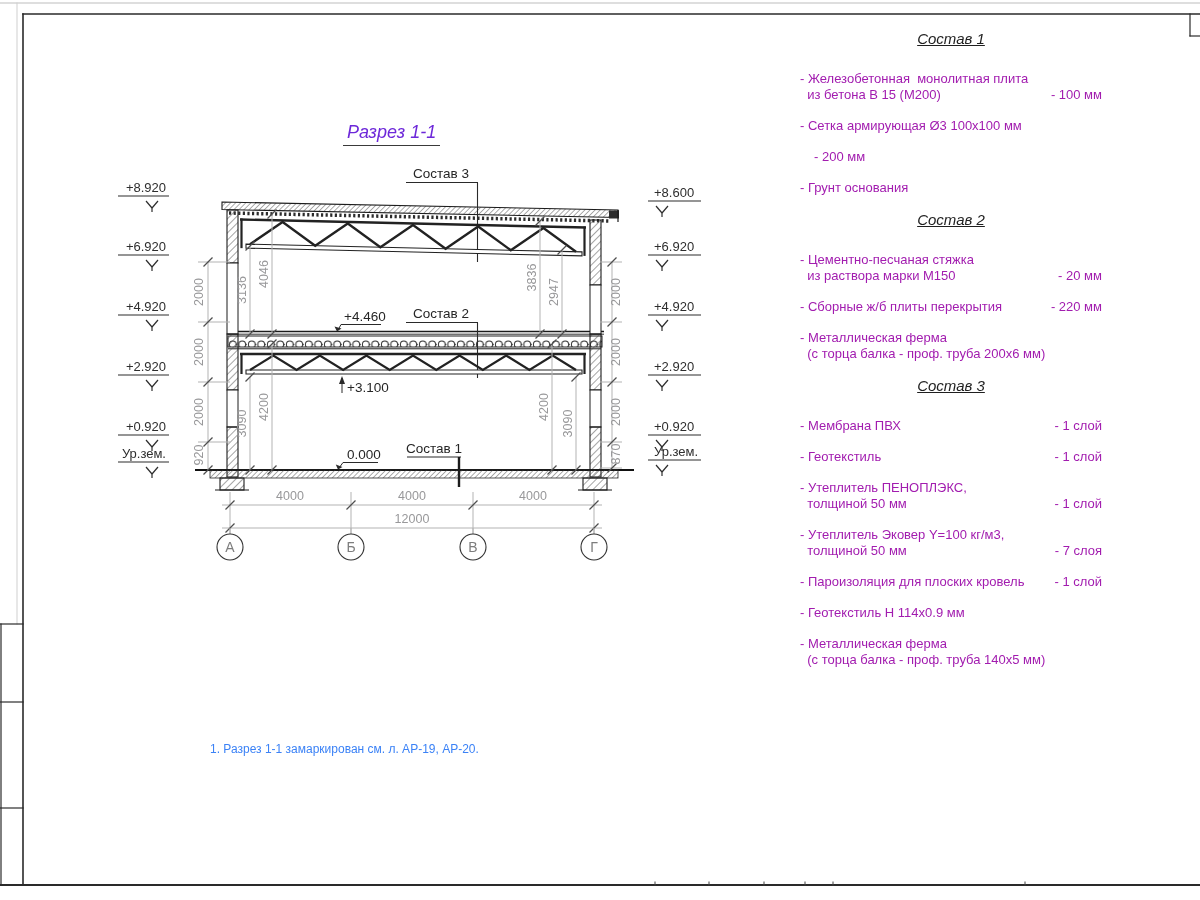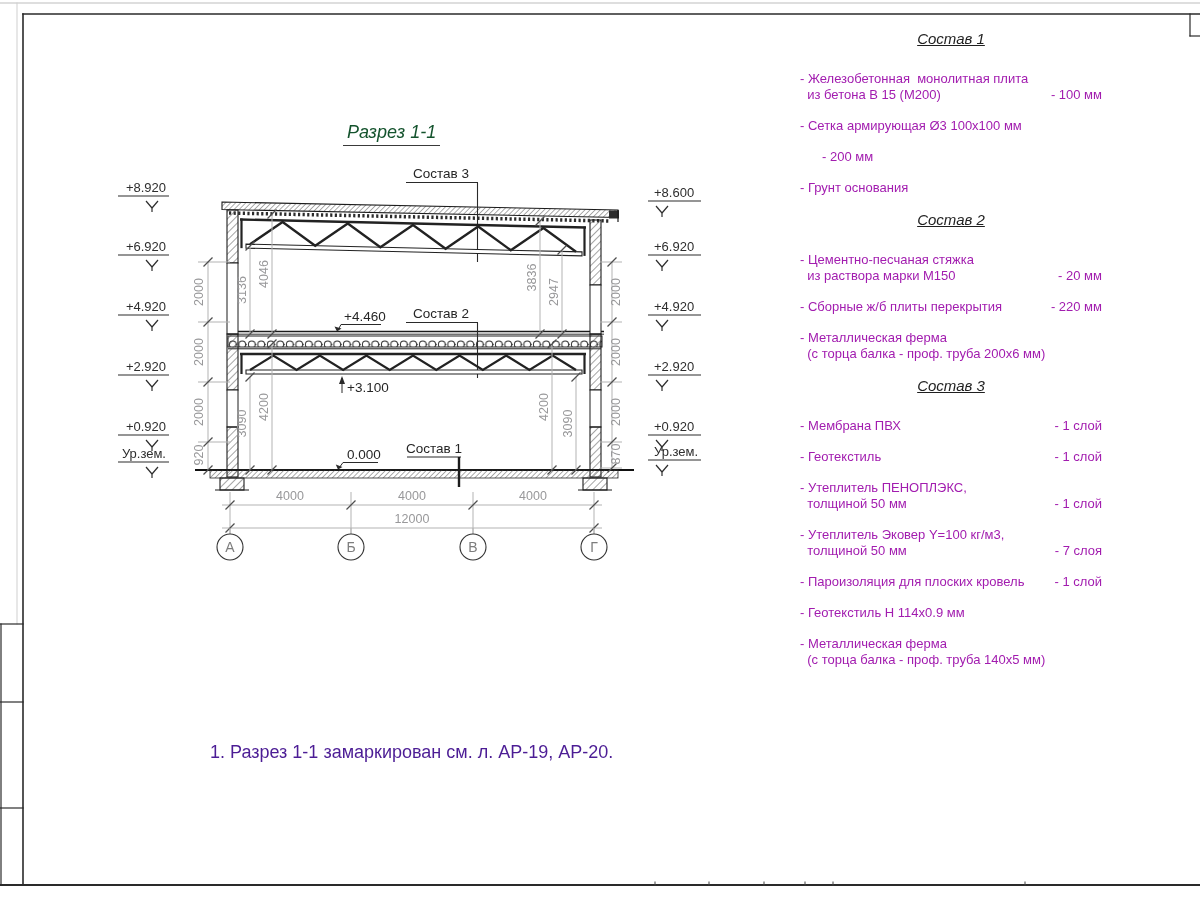--- a/index.html
+++ b/index.html
@@ -10,32 +10,32 @@
 
   
   text{font-family:"Liberation Sans", sans-serif;}
   .t-dim{font-size:12.5px;fill:#98989a;}
   .t-elev{font-size:13px;fill:#2e2e2e;}
   .t-axis{font-size:14px;fill:#7d7d7d;}
   .t-lbl{font-size:13.5px;fill:#262626;}
 
   
   .dwg-title{position:absolute;left:343px;top:122px;font-size:18px;font-style:italic;
-             color:#14532d;border-bottom:1.6px solid #3a3a3a;padding:0 4px 2px 4px;}
+             color:#6d28d9;border-bottom:1.6px solid #3a3a3a;padding:0 4px 2px 4px;}
 
   
   .panel{position:absolute;left:800px;top:30px;width:302px;}
   .mat-title{font-size:15px;font-style:italic;font-weight:normal;text-align:center;
              text-decoration:underline;color:#1f1f1f;margin:14px 0 24px 0;}
   .mat-section:first-child .mat-title{margin-top:0;}
   .mat-item{display:flex;margin-bottom:15px;font-size:13px;line-height:16px;color:#a21caf;}
   .mat-name{white-space:pre-wrap;flex:1;}
-  .mat-value{align-self:flex-end;white-space:nowrap;margin-left:22px;}
-
-  .note{position:absolute;left:210px;top:742px;font-size:18px;color:#4c1d95;}
+  .mat-value{align-self:flex-end;white-space:nowrap;margin-left:14px;}
+
+  .note{position:absolute;left:210px;top:742px;font-size:12px;color:#3b82f6;}
 </style>
 </head>
 <body>
 
 <div class="sheet">
 
 <svg width="1200" height="900" viewBox="0 0 1200 900">
   <defs>
     <pattern id="hatch" width="5" height="5" patternTransform="rotate(45)" patternUnits="userSpaceOnUse">
       <line x1="0" y1="0" x2="0" y2="5" stroke="#4c4c4c" stroke-width="1"></line>

